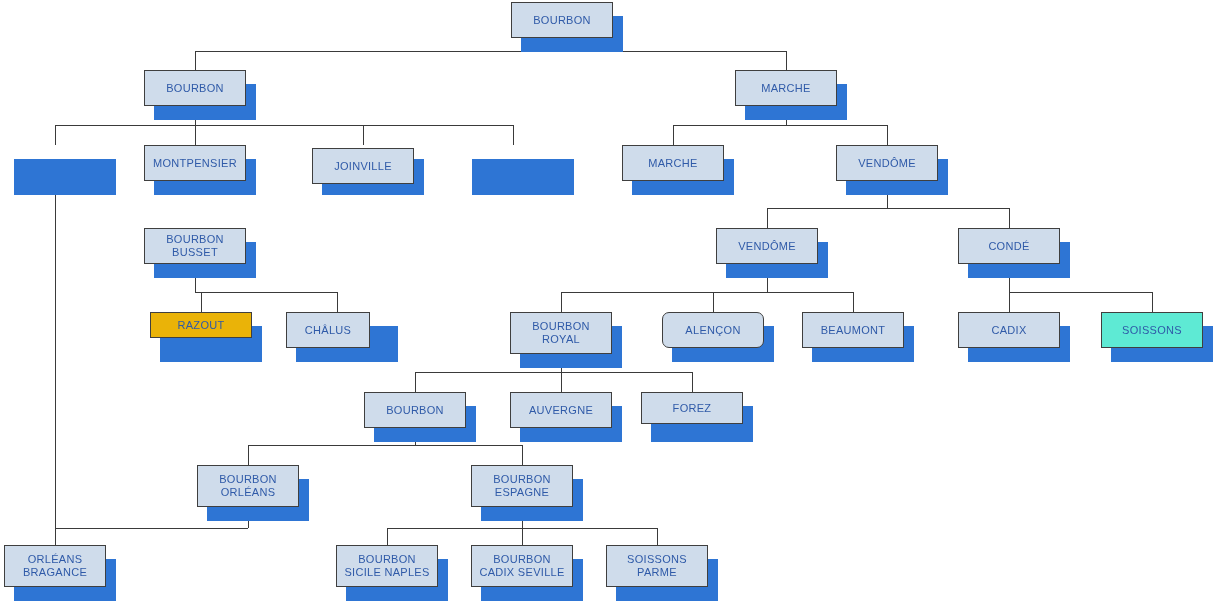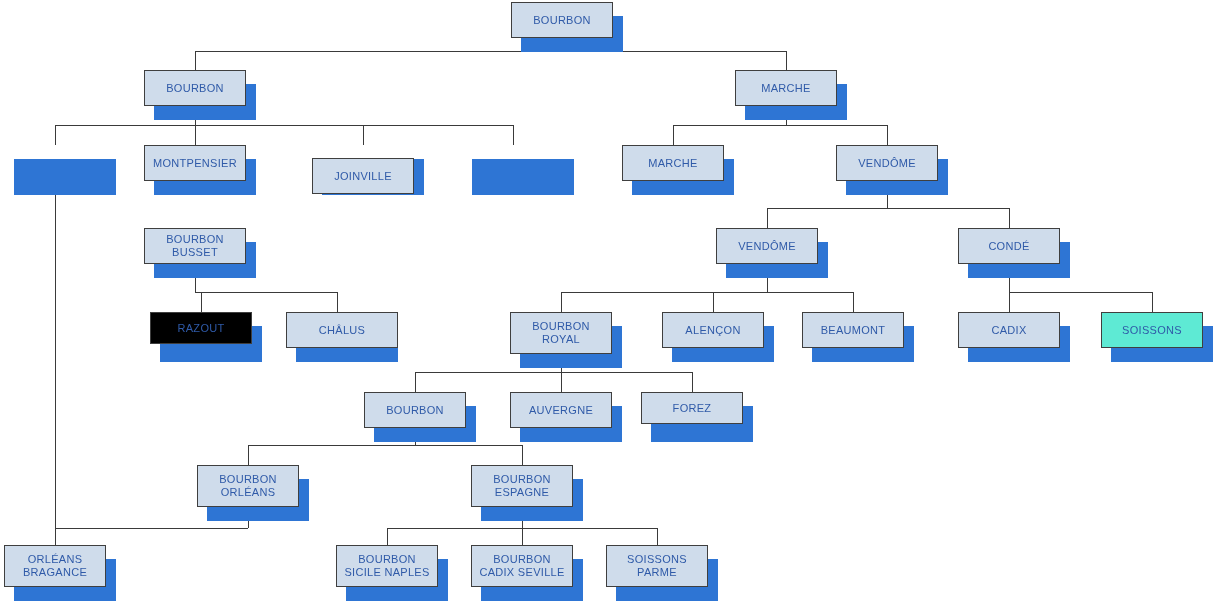--- a/index.html
+++ b/index.html
@@ -107,41 +107,41 @@
     <div class="node-shadow" style="left: 521px; top: 16px; width: 102px; height: 36px; background: rgb(46, 117, 212);"></div>
     <div class="node" style="left: 511px; top: 2px; width: 102px; height: 36px; background: rgb(207, 220, 235); border-color: rgb(63, 63, 63); color: rgb(47, 90, 168);"><span>BOURBON</span></div>
     <div class="node-shadow" style="left: 154px; top: 84px; width: 102px; height: 36px; background: rgb(46, 117, 212);"></div>
     <div class="node" style="left: 144px; top: 70px; width: 102px; height: 36px; background: rgb(207, 220, 235); border-color: rgb(63, 63, 63); color: rgb(47, 90, 168);"><span>BOURBON</span></div>
     <div class="node-shadow" style="left: 745px; top: 84px; width: 102px; height: 36px; background: rgb(46, 117, 212);"></div>
     <div class="node" style="left: 735px; top: 70px; width: 102px; height: 36px; background: rgb(207, 220, 235); border-color: rgb(63, 63, 63); color: rgb(47, 90, 168);"><span>MARCHE</span></div>
     <div class="node-shadow" style="left: 14px; top: 159px; width: 102px; height: 36px; background: rgb(46, 117, 212);"></div>
     <div class="node-shadow" style="left: 154px; top: 159px; width: 102px; height: 36px; background: rgb(46, 117, 212);"></div>
     <div class="node" style="left: 144px; top: 145px; width: 102px; height: 36px; background: rgb(207, 220, 235); border-color: rgb(63, 63, 63); color: rgb(47, 90, 168);"><span>MONTPENSIER</span></div>
     <div class="node-shadow" style="left: 322px; top: 159px; width: 102px; height: 36px; background: rgb(46, 117, 212);"></div>
-    <div class="node" style="left: 312px; top: 158px; width: 102px; height: 36px; background: rgb(207, 220, 235); border-color: rgb(63, 63, 63); color: rgb(47, 90, 168);"><span>JOINVILLE</span></div>
+    <div class="node" style="left: 312px; top: 148px; width: 102px; height: 36px; background: rgb(207, 220, 235); border-color: rgb(63, 63, 63); color: rgb(47, 90, 168);"><span>JOINVILLE</span></div>
     <div class="node-shadow" style="left: 472px; top: 159px; width: 102px; height: 36px; background: rgb(46, 117, 212);"></div>
     <div class="node-shadow" style="left: 632px; top: 159px; width: 102px; height: 36px; background: rgb(46, 117, 212);"></div>
     <div class="node" style="left: 622px; top: 145px; width: 102px; height: 36px; background: rgb(207, 220, 235); border-color: rgb(63, 63, 63); color: rgb(47, 90, 168);"><span>MARCHE</span></div>
     <div class="node-shadow" style="left: 846px; top: 159px; width: 102px; height: 36px; background: rgb(46, 117, 212);"></div>
     <div class="node" style="left: 836px; top: 145px; width: 102px; height: 36px; background: rgb(207, 220, 235); border-color: rgb(63, 63, 63); color: rgb(47, 90, 168);"><span>VENDÔME</span></div>
     <div class="node-shadow" style="left: 154px; top: 242px; width: 102px; height: 36px; background: rgb(46, 117, 212);"></div>
     <div class="node" style="left: 144px; top: 228px; width: 102px; height: 36px; background: rgb(207, 220, 235); border-color: rgb(63, 63, 63); color: rgb(47, 90, 168);"><span>BOURBON BUSSET</span></div>
     <div class="node-shadow" style="left: 726px; top: 242px; width: 102px; height: 36px; background: rgb(46, 117, 212);"></div>
     <div class="node" style="left: 716px; top: 228px; width: 102px; height: 36px; background: rgb(207, 220, 235); border-color: rgb(63, 63, 63); color: rgb(47, 90, 168);"><span>VENDÔME</span></div>
     <div class="node-shadow" style="left: 968px; top: 242px; width: 102px; height: 36px; background: rgb(46, 117, 212);"></div>
     <div class="node" style="left: 958px; top: 228px; width: 102px; height: 36px; background: rgb(207, 220, 235); border-color: rgb(63, 63, 63); color: rgb(47, 90, 168);"><span>CONDÉ</span></div>
     <div class="node-shadow" style="left: 160px; top: 326px; width: 102px; height: 36px; background: rgb(46, 117, 212);"></div>
-    <div class="node" style="left: 150px; top: 312px; width: 102px; height: 32px; background: #000000; border-color: rgb(63, 63, 63); color: rgb(47, 90, 168);"><span>RAZOUT</span></div>
+    <div class="node" style="left: 150px; top: 312px; width: 102px; height: 26px; background: #eab308; border-color: rgb(63, 63, 63); color: rgb(47, 90, 168);"><span>RAZOUT</span></div>
     <div class="node-shadow" style="left: 296px; top: 326px; width: 102px; height: 36px; background: rgb(46, 117, 212);"></div>
-    <div class="node" style="left: 286px; top: 312px; width: 112px; height: 36px; background: rgb(207, 220, 235); border-color: rgb(63, 63, 63); color: rgb(47, 90, 168);"><span>CHÂLUS</span></div>
+    <div class="node" style="left: 286px; top: 312px; width: 84px; height: 36px; background: rgb(207, 220, 235); border-color: rgb(63, 63, 63); color: rgb(47, 90, 168);"><span>CHÂLUS</span></div>
     <div class="node-shadow" style="left: 520px; top: 326px; width: 102px; height: 42px; background: rgb(46, 117, 212);"></div>
     <div class="node" style="left: 510px; top: 312px; width: 102px; height: 42px; background: rgb(207, 220, 235); border-color: rgb(63, 63, 63); color: rgb(47, 90, 168);"><span>BOURBON
 ROYAL</span></div>
     <div class="node-shadow" style="left: 672px; top: 326px; width: 102px; height: 36px; background: rgb(46, 117, 212);"></div>
-    <div class="node" style="left: 662px; top: 312px; width: 102px; height: 36px; background: rgb(207, 220, 235); border-color: rgb(63, 63, 63); color: rgb(47, 90, 168);"><span>ALENÇON</span></div>
+    <div class="node" style="left: 662px; top: 312px; width: 102px; height: 36px; background: rgb(207, 220, 235); border-color: rgb(63, 63, 63); color: rgb(47, 90, 168); border-radius: 7px;"><span>ALENÇON</span></div>
     <div class="node-shadow" style="left: 812px; top: 326px; width: 102px; height: 36px; background: rgb(46, 117, 212);"></div>
     <div class="node" style="left: 802px; top: 312px; width: 102px; height: 36px; background: rgb(207, 220, 235); border-color: rgb(63, 63, 63); color: rgb(47, 90, 168); text-align: right;"><span>BEAUMONT</span></div>
     <div class="node-shadow" style="left: 968px; top: 326px; width: 102px; height: 36px; background: rgb(46, 117, 212);"></div>
     <div class="node" style="left: 958px; top: 312px; width: 102px; height: 36px; background: rgb(207, 220, 235); border-color: rgb(63, 63, 63); color: rgb(47, 90, 168);"><span>CADIX</span></div>
     <div class="node-shadow" style="left: 1111px; top: 326px; width: 102px; height: 36px; background: rgb(46, 117, 212);"></div>
     <div class="node" style="left: 1101px; top: 312px; width: 102px; height: 36px; background: #5eead4; border-color: rgb(63, 63, 63); color: rgb(47, 90, 168);"><span>SOISSONS</span></div>
     <div class="node-shadow" style="left: 374px; top: 406px; width: 102px; height: 36px; background: rgb(46, 117, 212);"></div>
     <div class="node" style="left: 364px; top: 392px; width: 102px; height: 36px; background: rgb(207, 220, 235); border-color: rgb(63, 63, 63); color: rgb(47, 90, 168);"><span>BOURBON</span></div>
     <div class="node-shadow" style="left: 520px; top: 406px; width: 102px; height: 36px; background: rgb(46, 117, 212);"></div>
     <div class="node" style="left: 510px; top: 392px; width: 102px; height: 36px; background: rgb(207, 220, 235); border-color: rgb(63, 63, 63); color: rgb(47, 90, 168);"><span>AUVERGNE</span></div>

